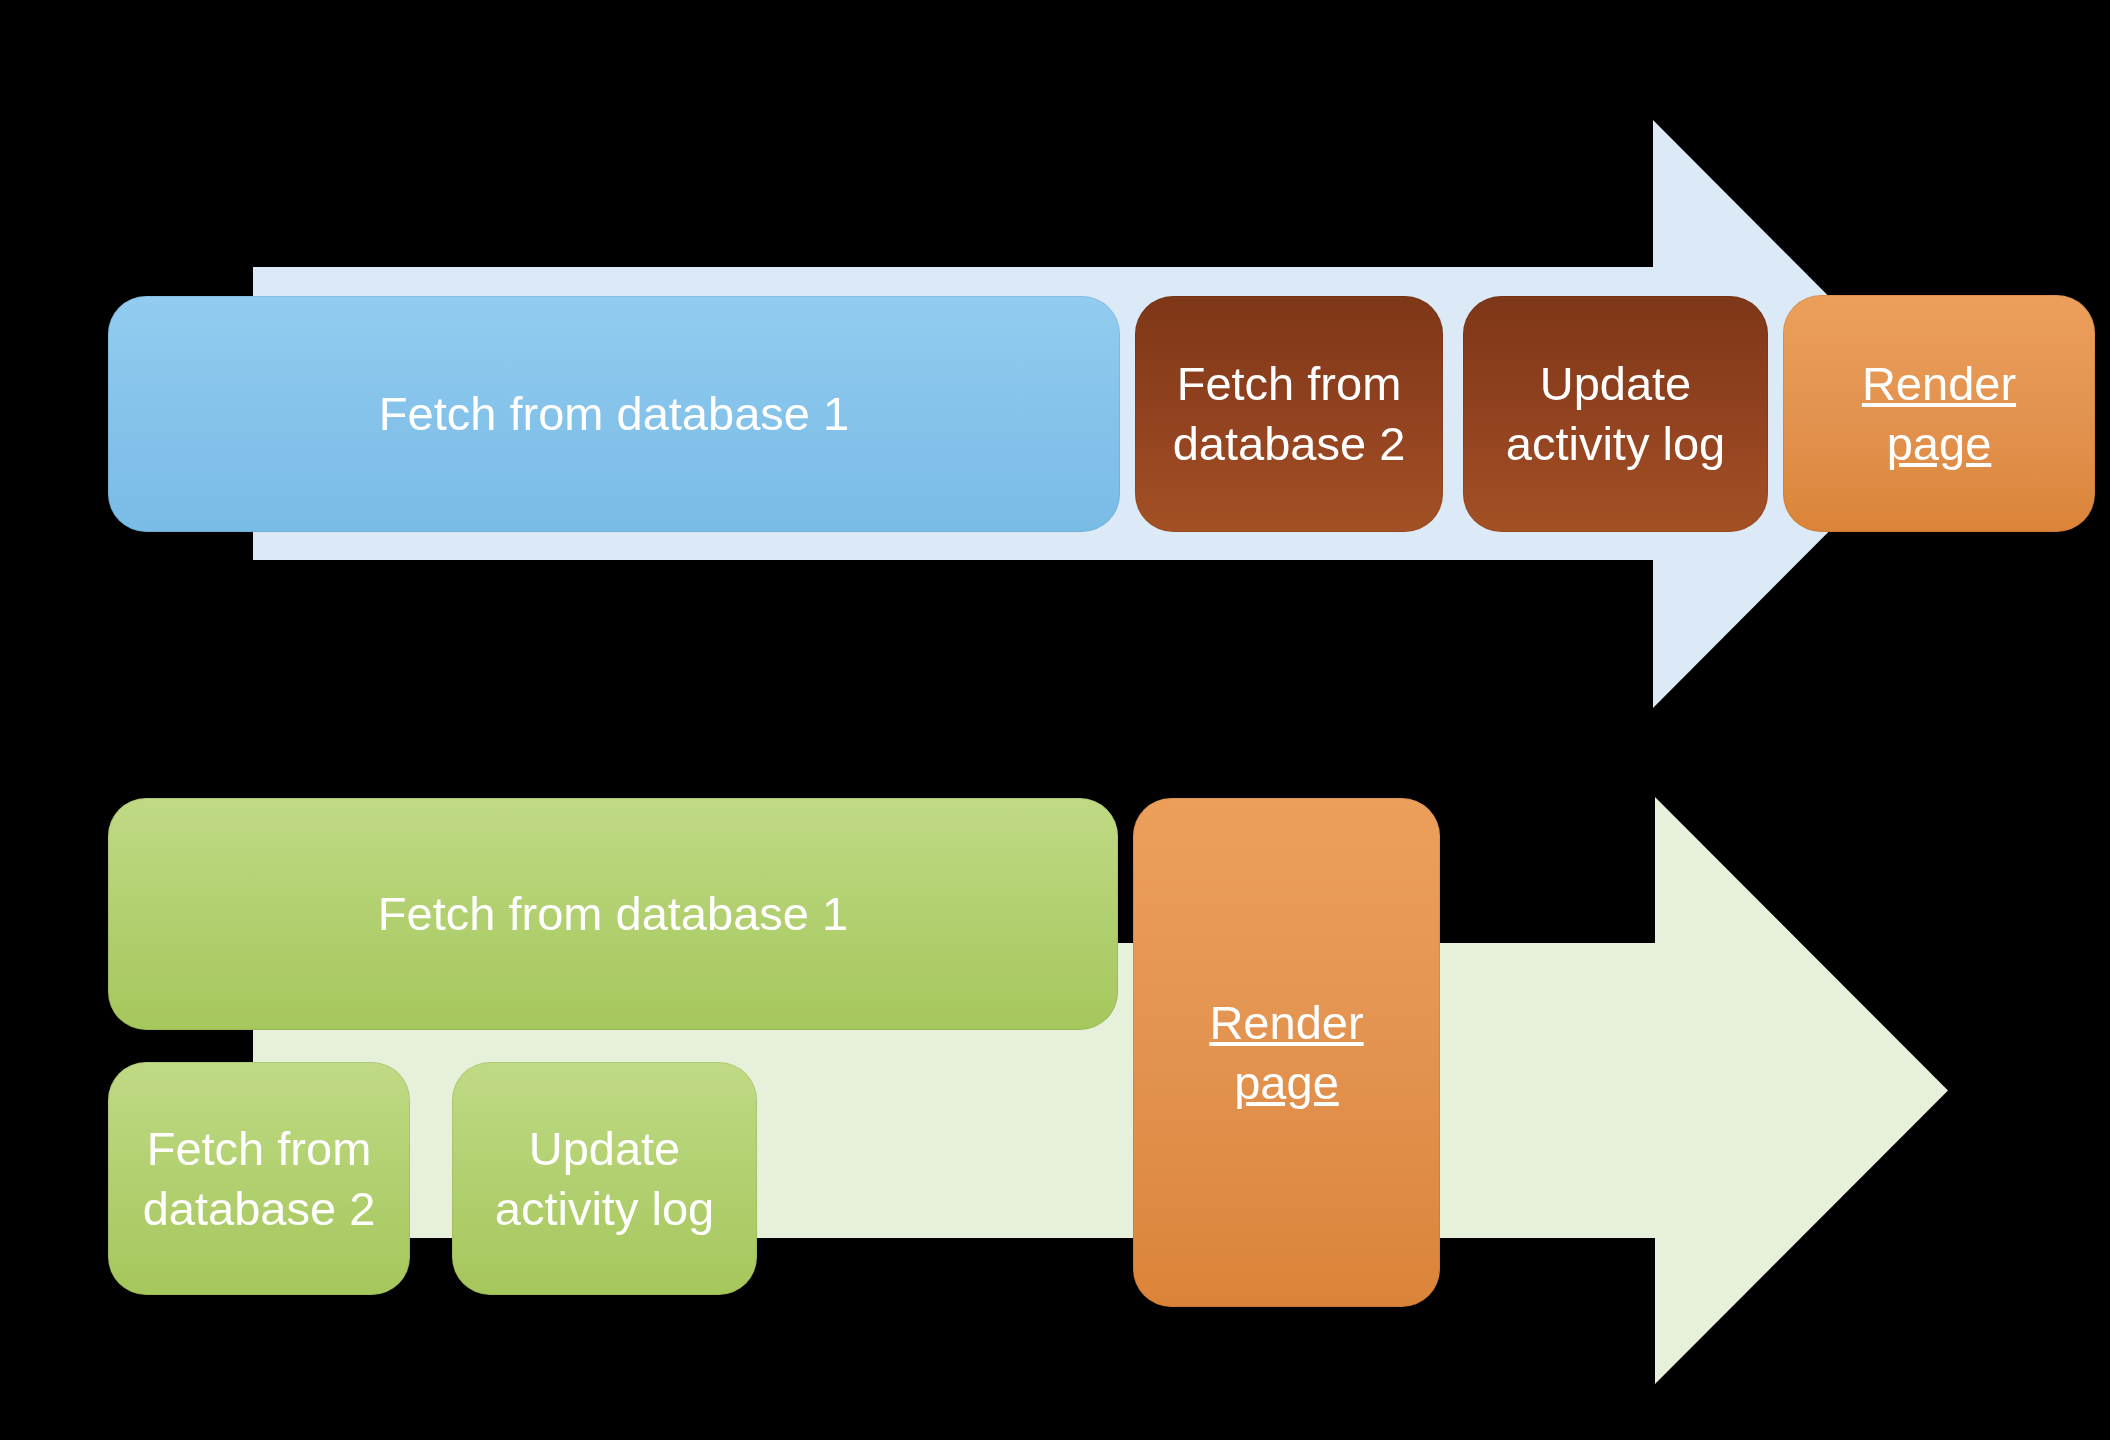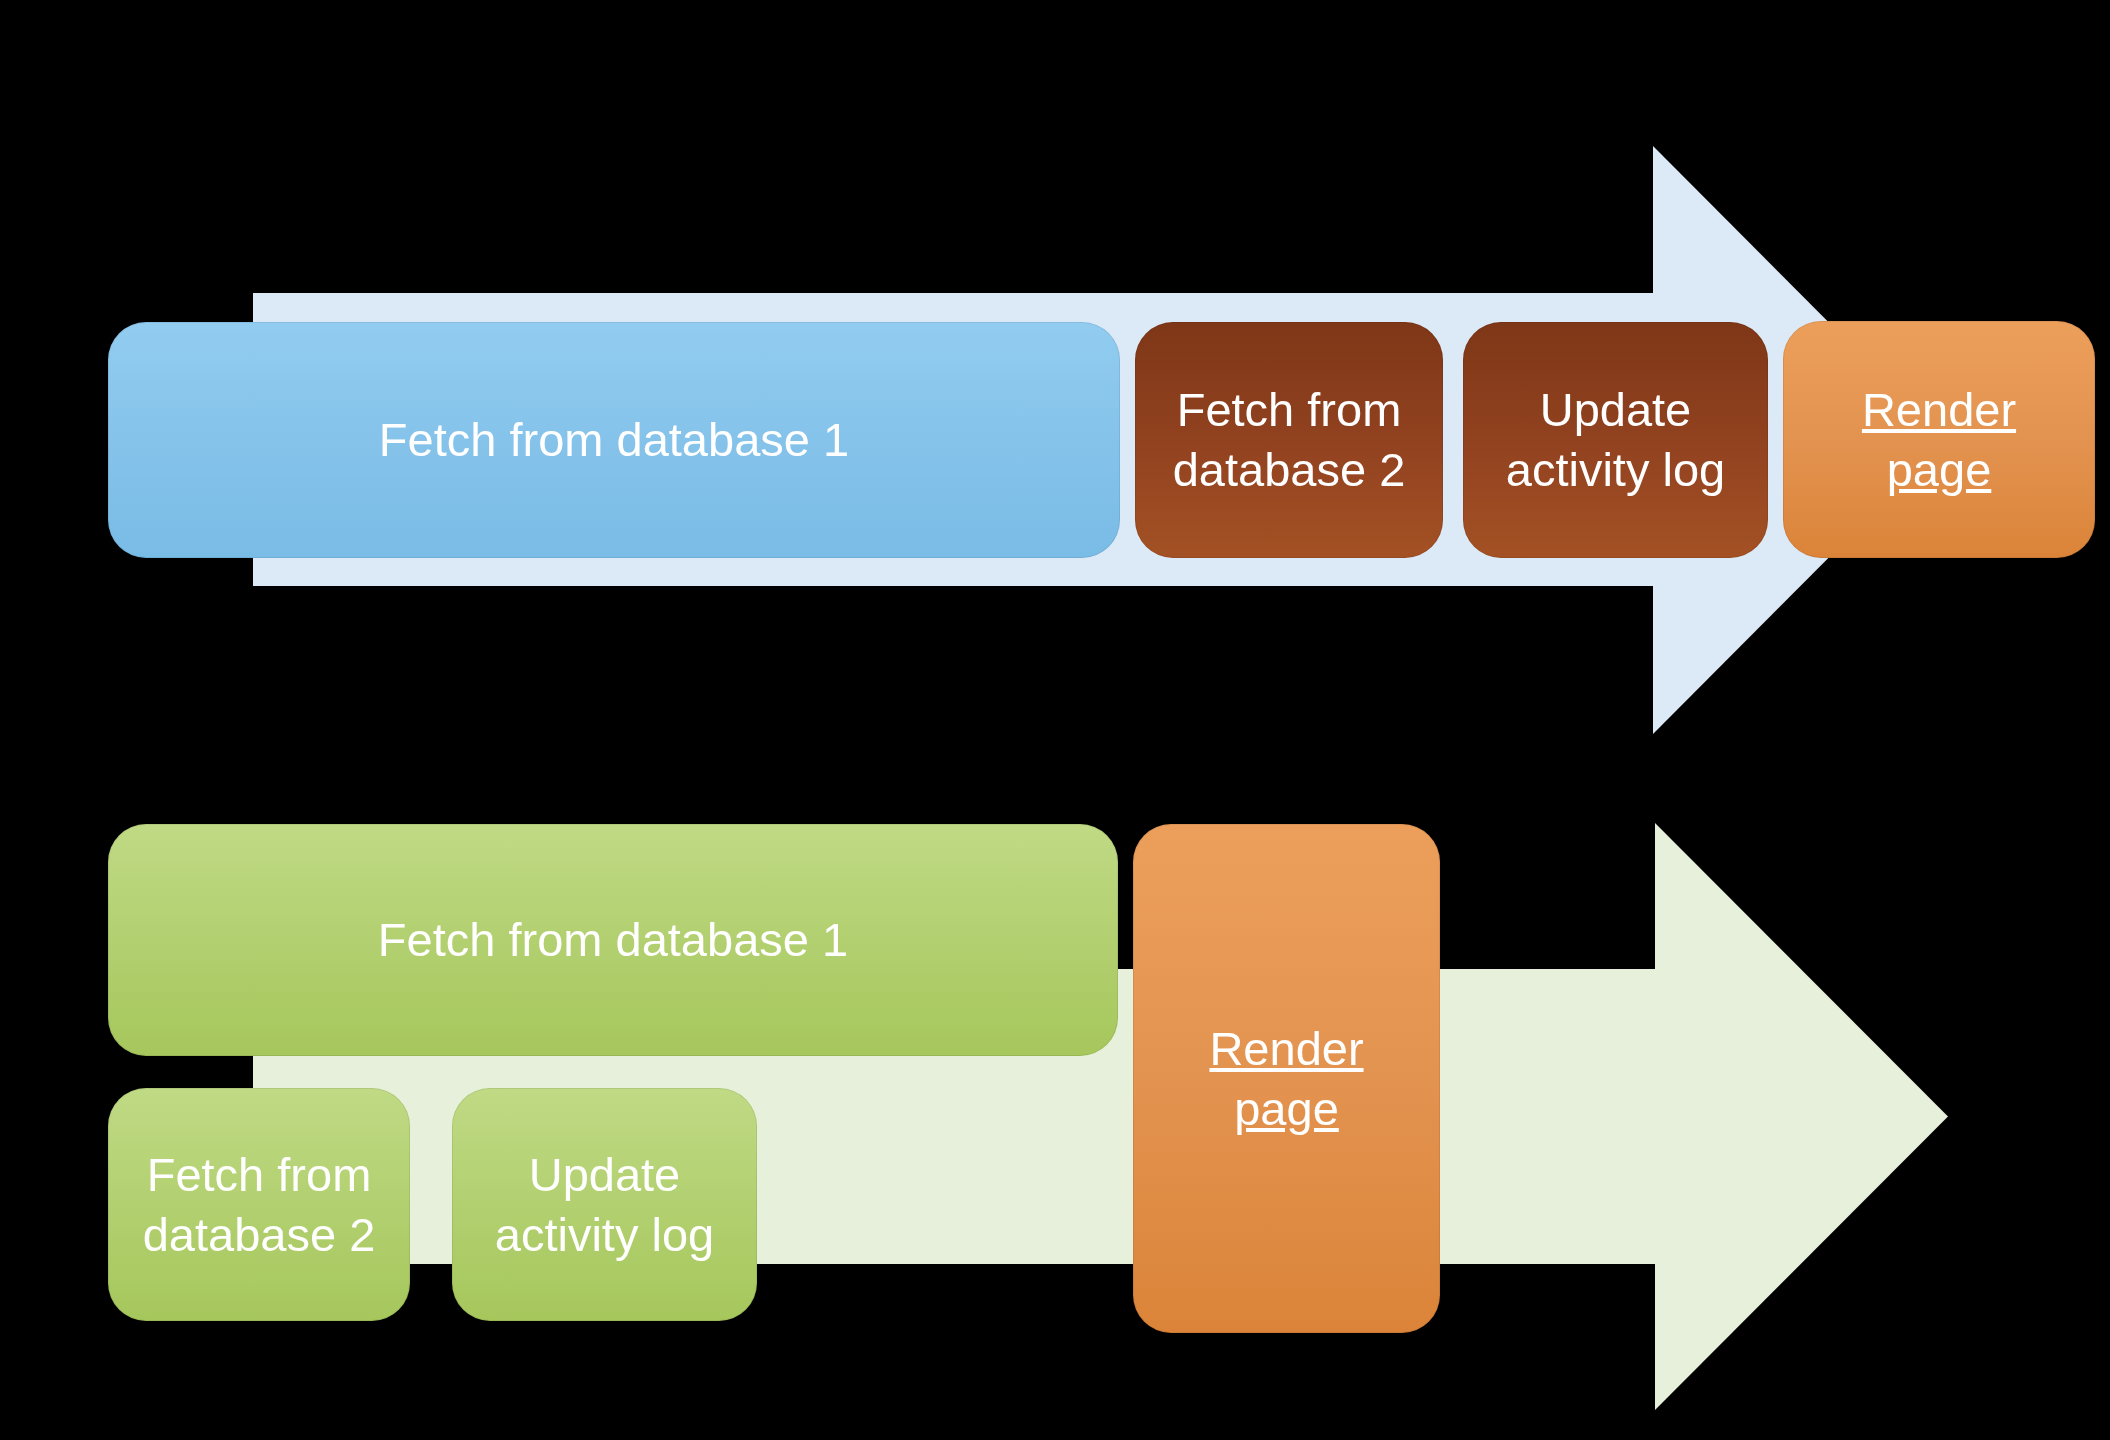--- a/index.html
+++ b/index.html
@@ -7,21 +7,20 @@
     padding: 0;
     background: #000000;
   }
   .canvas {
     position: relative;
     width: 2110px;
     height: 1384px;
     background: #000000;
     overflow: hidden;
     font-family: "Liberation Sans", sans-serif;
-    margin-top: 26px;
   }
   .shaft, .head, .step { position: absolute; }
 
   
   .shaft-blue  { left: 253px; top: 267px;  width: 1401px; height: 293px; background: #dce9f6; z-index: 1; }
   .head-blue   { left: 1653px; top: 120px; width: 293px;  height: 588px; background: #dce9f6; z-index: 1;
                  clip-path: polygon(0 0, 100% 50%, 0 100%); }
   .shaft-green { left: 253px; top: 943px;  width: 1403px; height: 295px; background: #e7f0da; z-index: 1; }
   .head-green  { left: 1655px; top: 797px; width: 293px;  height: 587px; background: #e7f0da; z-index: 1;
                  clip-path: polygon(0 0, 100% 50%, 0 100%); }

